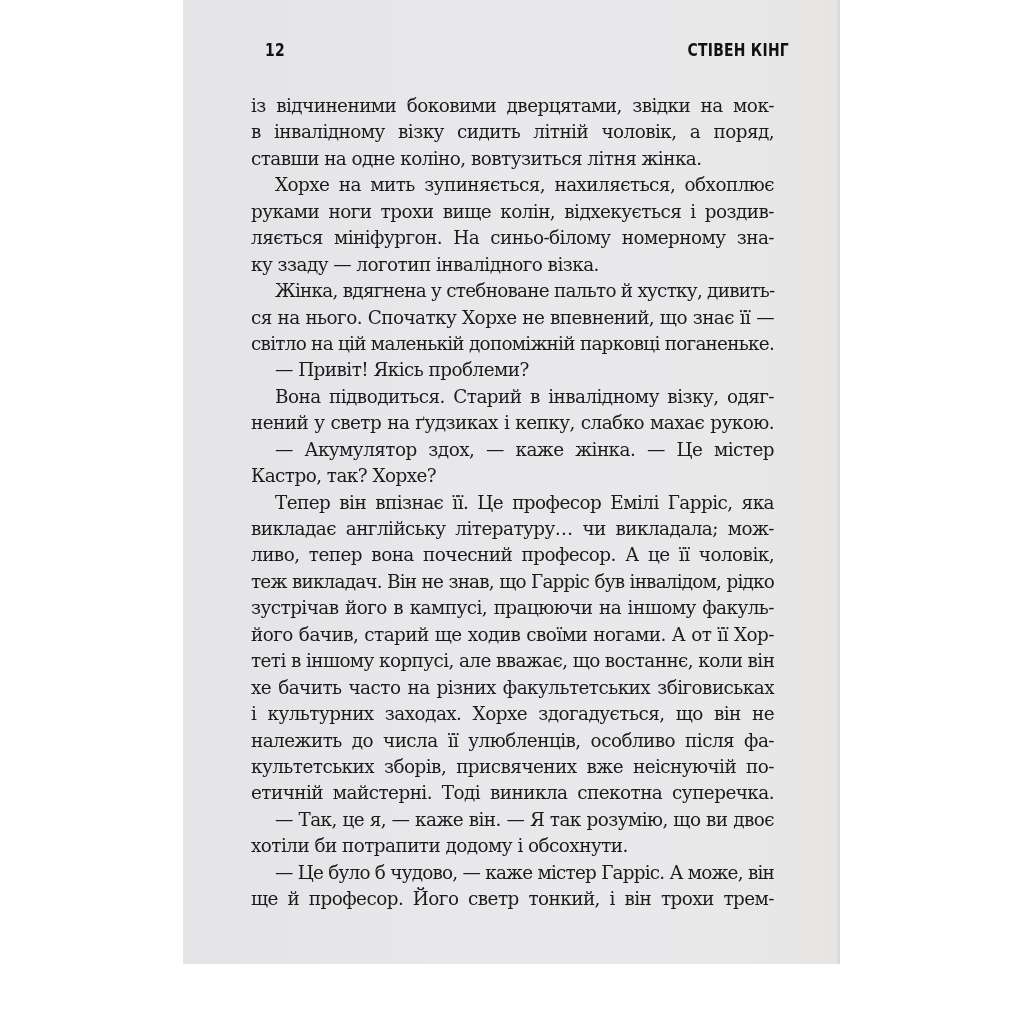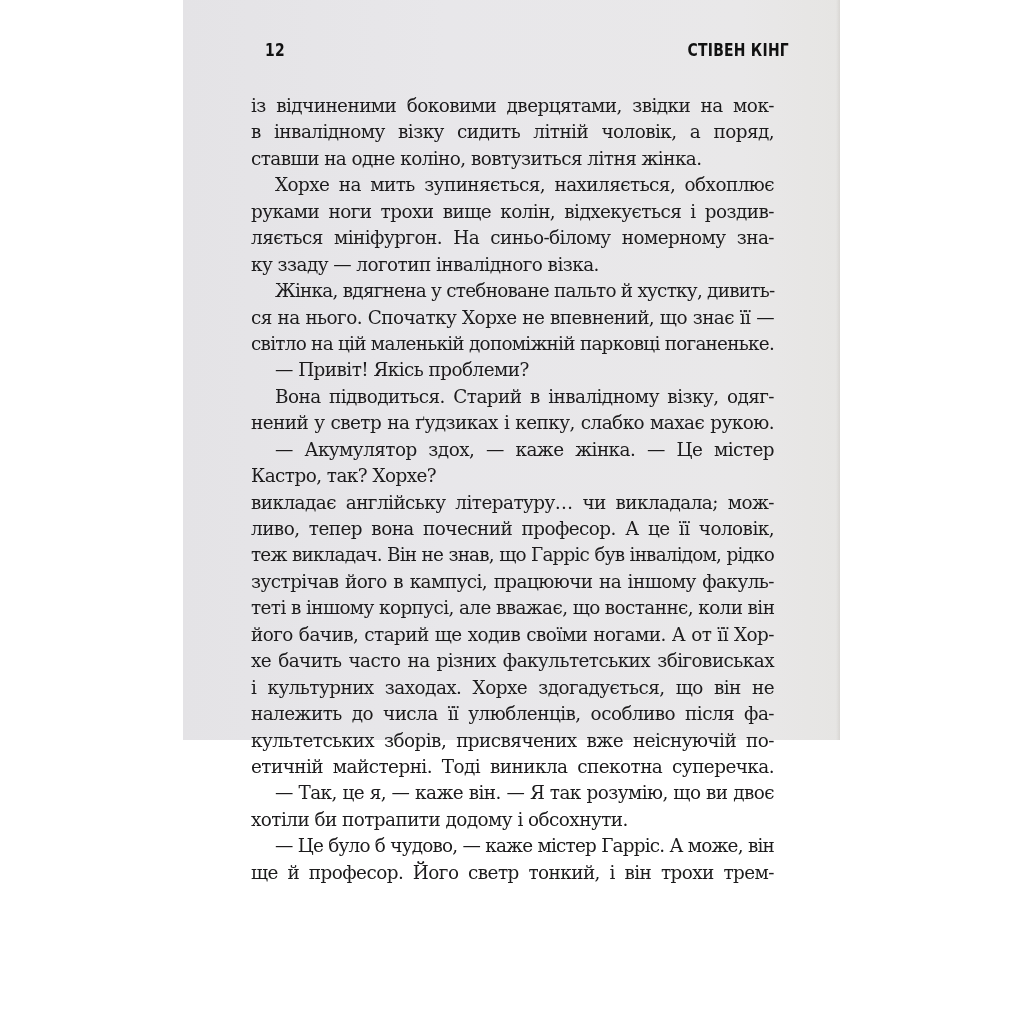--- a/index.html
+++ b/index.html
@@ -8,21 +8,21 @@
       width: 1024px;
       height: 1024px;
       background: #ffffff;
       overflow: hidden;
     }
     .page {
       position: absolute;
       left: 183px;
       top: 0;
       width: 657px;
-      height: 740px;
+      height: 964px;
       background: linear-gradient(90deg, #e4e3e6 0%, #e8e7ea 40%, #e9e8e9 85%, #e6e5e3 100%);
     }
     .page-edge {
       position: absolute;
       right: 0;
       top: 0;
       width: 4px;
       height: 100%;
       background: linear-gradient(90deg, rgba(0,0,0,0) 0%, rgba(120,110,100,0.12) 100%);
     }
@@ -106,26 +106,27 @@
     <span class="line"><span class="line-inner" style="width: 100%; display: inline-block;">ляється мініфургон. На синьо-білому номерному зна-</span></span>
     <span class="line last"><span class="line-inner" style="width: 100%; display: inline-block;">ку ззаду — логотип інвалідного візка.</span></span>
     <span class="line indent"><span class="line-inner" style="width: 100%; display: inline-block; letter-spacing: -0.75px;">Жінка, вдягнена у стебноване пальто й хустку, дивить-</span></span>
     <span class="line"><span class="line-inner" style="width: 100%; display: inline-block;">ся на нього. Спочатку Хорхе не впевнений, що знає її —</span></span>
     <span class="line"><span class="line-inner" style="width: 100%; display: inline-block; letter-spacing: -0.75px;">світло на цій маленькій допоміжній парковці поганеньке.</span></span>
     <span class="line indent last"><span class="line-inner" style="width: 100%; display: inline-block;">— Привіт! Якісь проблеми?</span></span>
     <span class="line indent"><span class="line-inner" style="width: 100%; display: inline-block;">Вона підводиться. Старий в інвалідному візку, одяг-</span></span>
     <span class="line"><span class="line-inner" style="width: 100%; display: inline-block;">нений у светр на ґудзиках і кепку, слабко махає рукою.</span></span>
     <span class="line indent"><span class="line-inner" style="width: 100%; display: inline-block;">— Акумулятор здох, — каже жінка. — Це містер</span></span>
     <span class="line last"><span class="line-inner" style="width: 100%; display: inline-block;">Кастро, так? Хорхе?</span></span>
+    <span class="line indent"><span class="line-inner" style="width: 100%; display: inline-block;">Тепер він впізнає її. Це професор Емілі Гарріс, яка</span></span>
     <span class="line"><span class="line-inner" style="width: 100%; display: inline-block;">викладає англійську літературу… чи викладала; мож-</span></span>
     <span class="line"><span class="line-inner" style="width: 100%; display: inline-block;">ливо, тепер вона почесний професор. А це її чоловік,</span></span>
     <span class="line"><span class="line-inner" style="width: 100%; display: inline-block; letter-spacing: -0.8px;">теж викладач. Він не знав, що Гарріс був інвалідом, рідко</span></span>
     <span class="line"><span class="line-inner" style="width: 100%; display: inline-block;">зустрічав його в кампусі, працюючи на іншому факуль-</span></span>
+    <span class="line"><span class="line-inner" style="width: 100%; display: inline-block;">його бачив, старий ще ходив своїми ногами. А от її Хор-</span></span>
     <span class="line"><span class="line-inner" style="width: 100%; display: inline-block; letter-spacing: -0.6px;">теті в іншому корпусі, але вважає, що востаннє, коли він</span></span>
-    <span class="line"><span class="line-inner" style="width: 100%; display: inline-block;">його бачив, старий ще ходив своїми ногами. А от її Хор-</span></span>
     <span class="line"><span class="line-inner" style="width: 100%; display: inline-block;">хе бачить часто на різних факультетських збіговиськах</span></span>
     <span class="line"><span class="line-inner" style="width: 100%; display: inline-block;">і культурних заходах. Хорхе здогадується, що він не</span></span>
     <span class="line"><span class="line-inner" style="width: 100%; display: inline-block;">належить до числа її улюбленців, особливо після фа-</span></span>
     <span class="line"><span class="line-inner" style="width: 100%; display: inline-block;">культетських зборів, присвячених вже неіснуючій по-</span></span>
     <span class="line"><span class="line-inner" style="width: 100%; display: inline-block;">етичній майстерні. Тоді виникла спекотна суперечка.</span></span>
     <span class="line indent"><span class="line-inner" style="width: 100%; display: inline-block;">— Так, це я, — каже він. — Я так розумію, що ви двоє</span></span>
     <span class="line last"><span class="line-inner" style="width: 100%; display: inline-block;">хотіли би потрапити додому і обсохнути.</span></span>
     <span class="line indent"><span class="line-inner" style="width: 100%; display: inline-block; letter-spacing: -0.8px;">— Це було б чудово, — каже містер Гарріс. А може, він</span></span>
     <span class="line"><span class="line-inner" style="width: 100%; display: inline-block;">ще й професор. Його светр тонкий, і він трохи трем-</span></span>
   </div>

